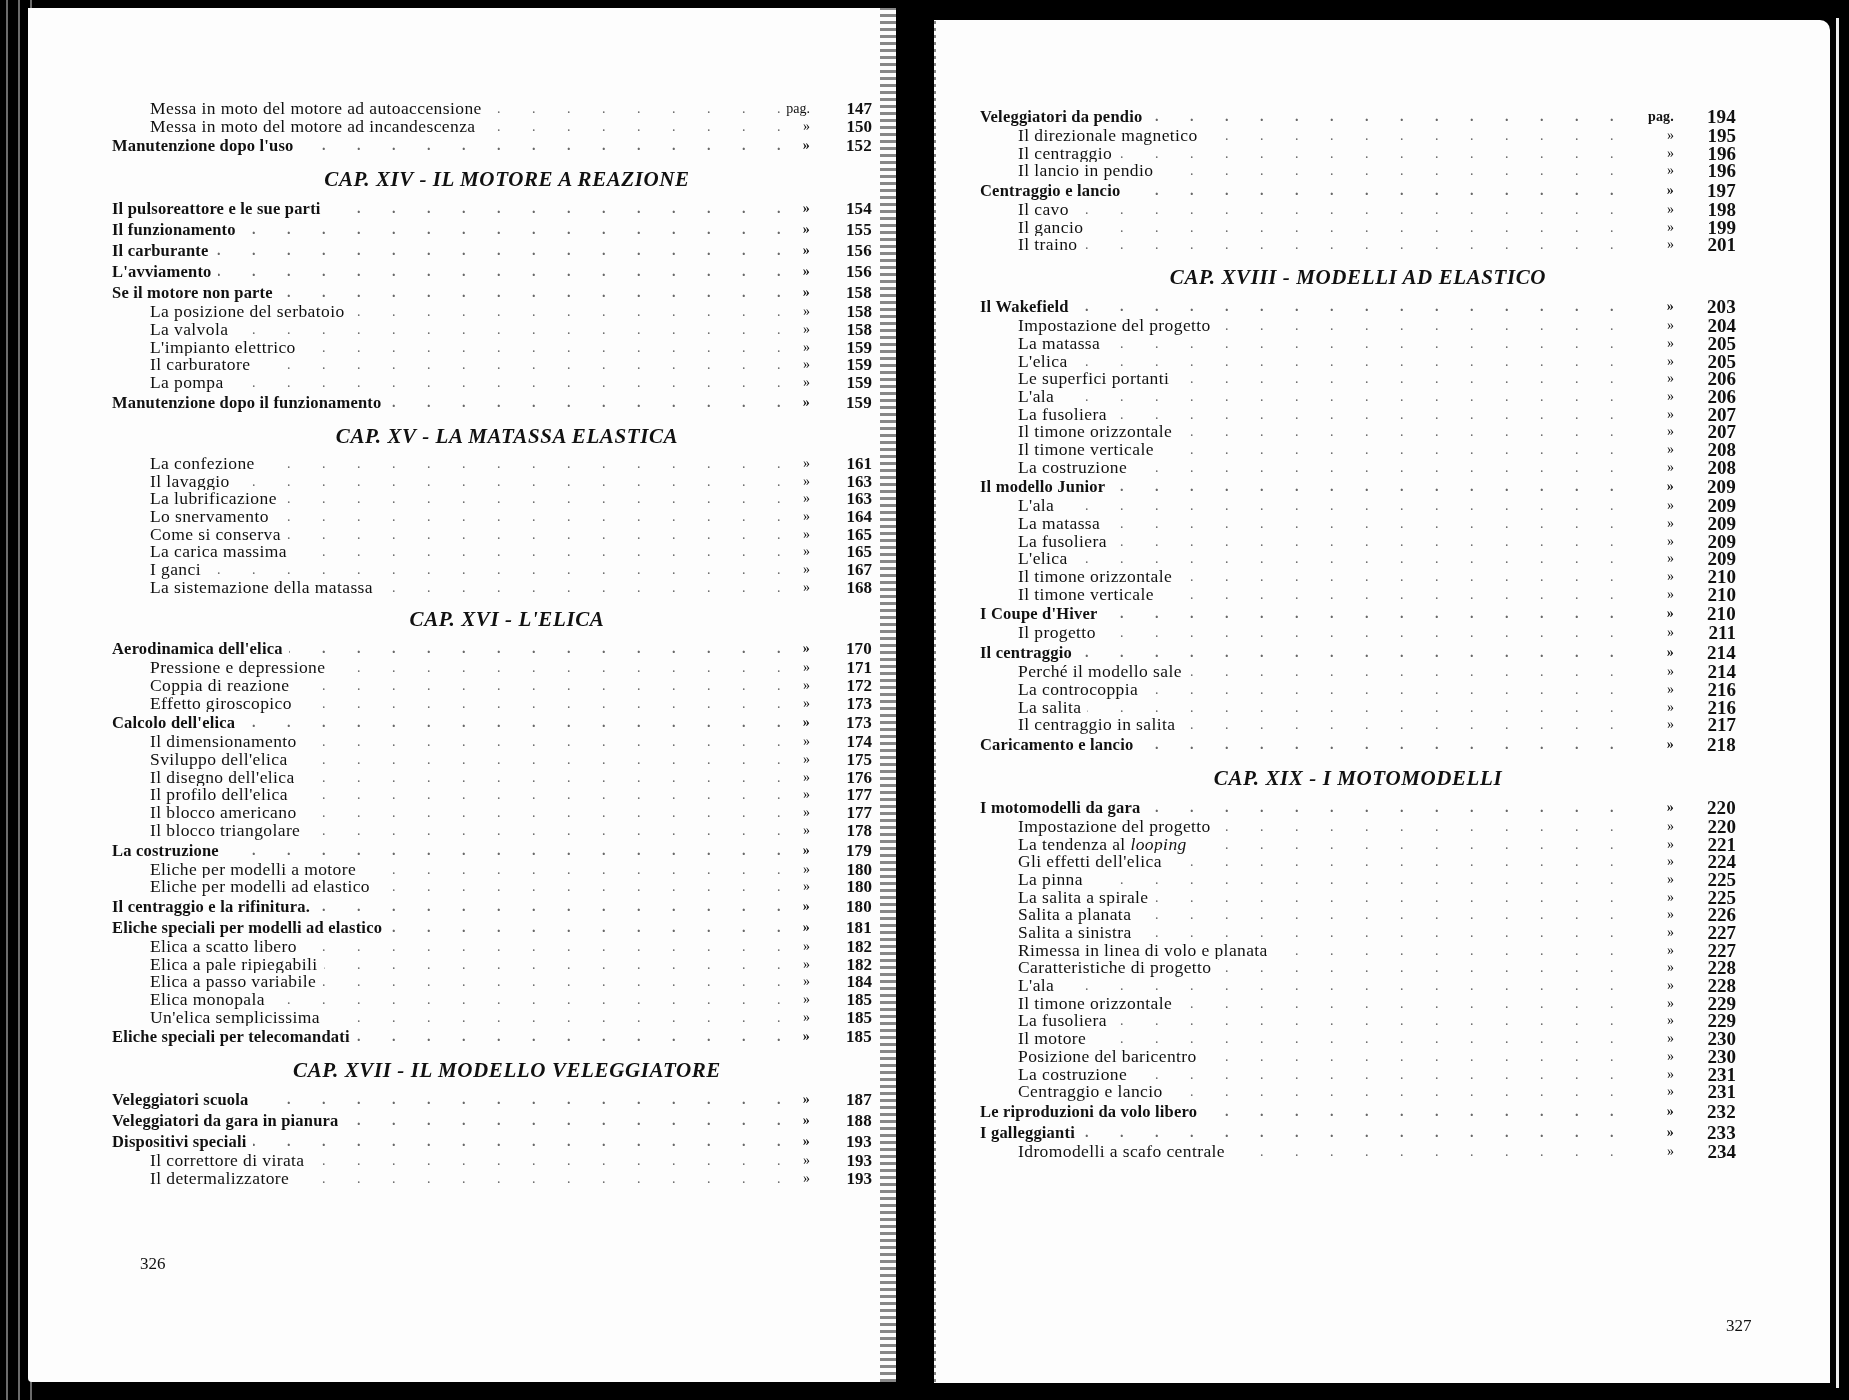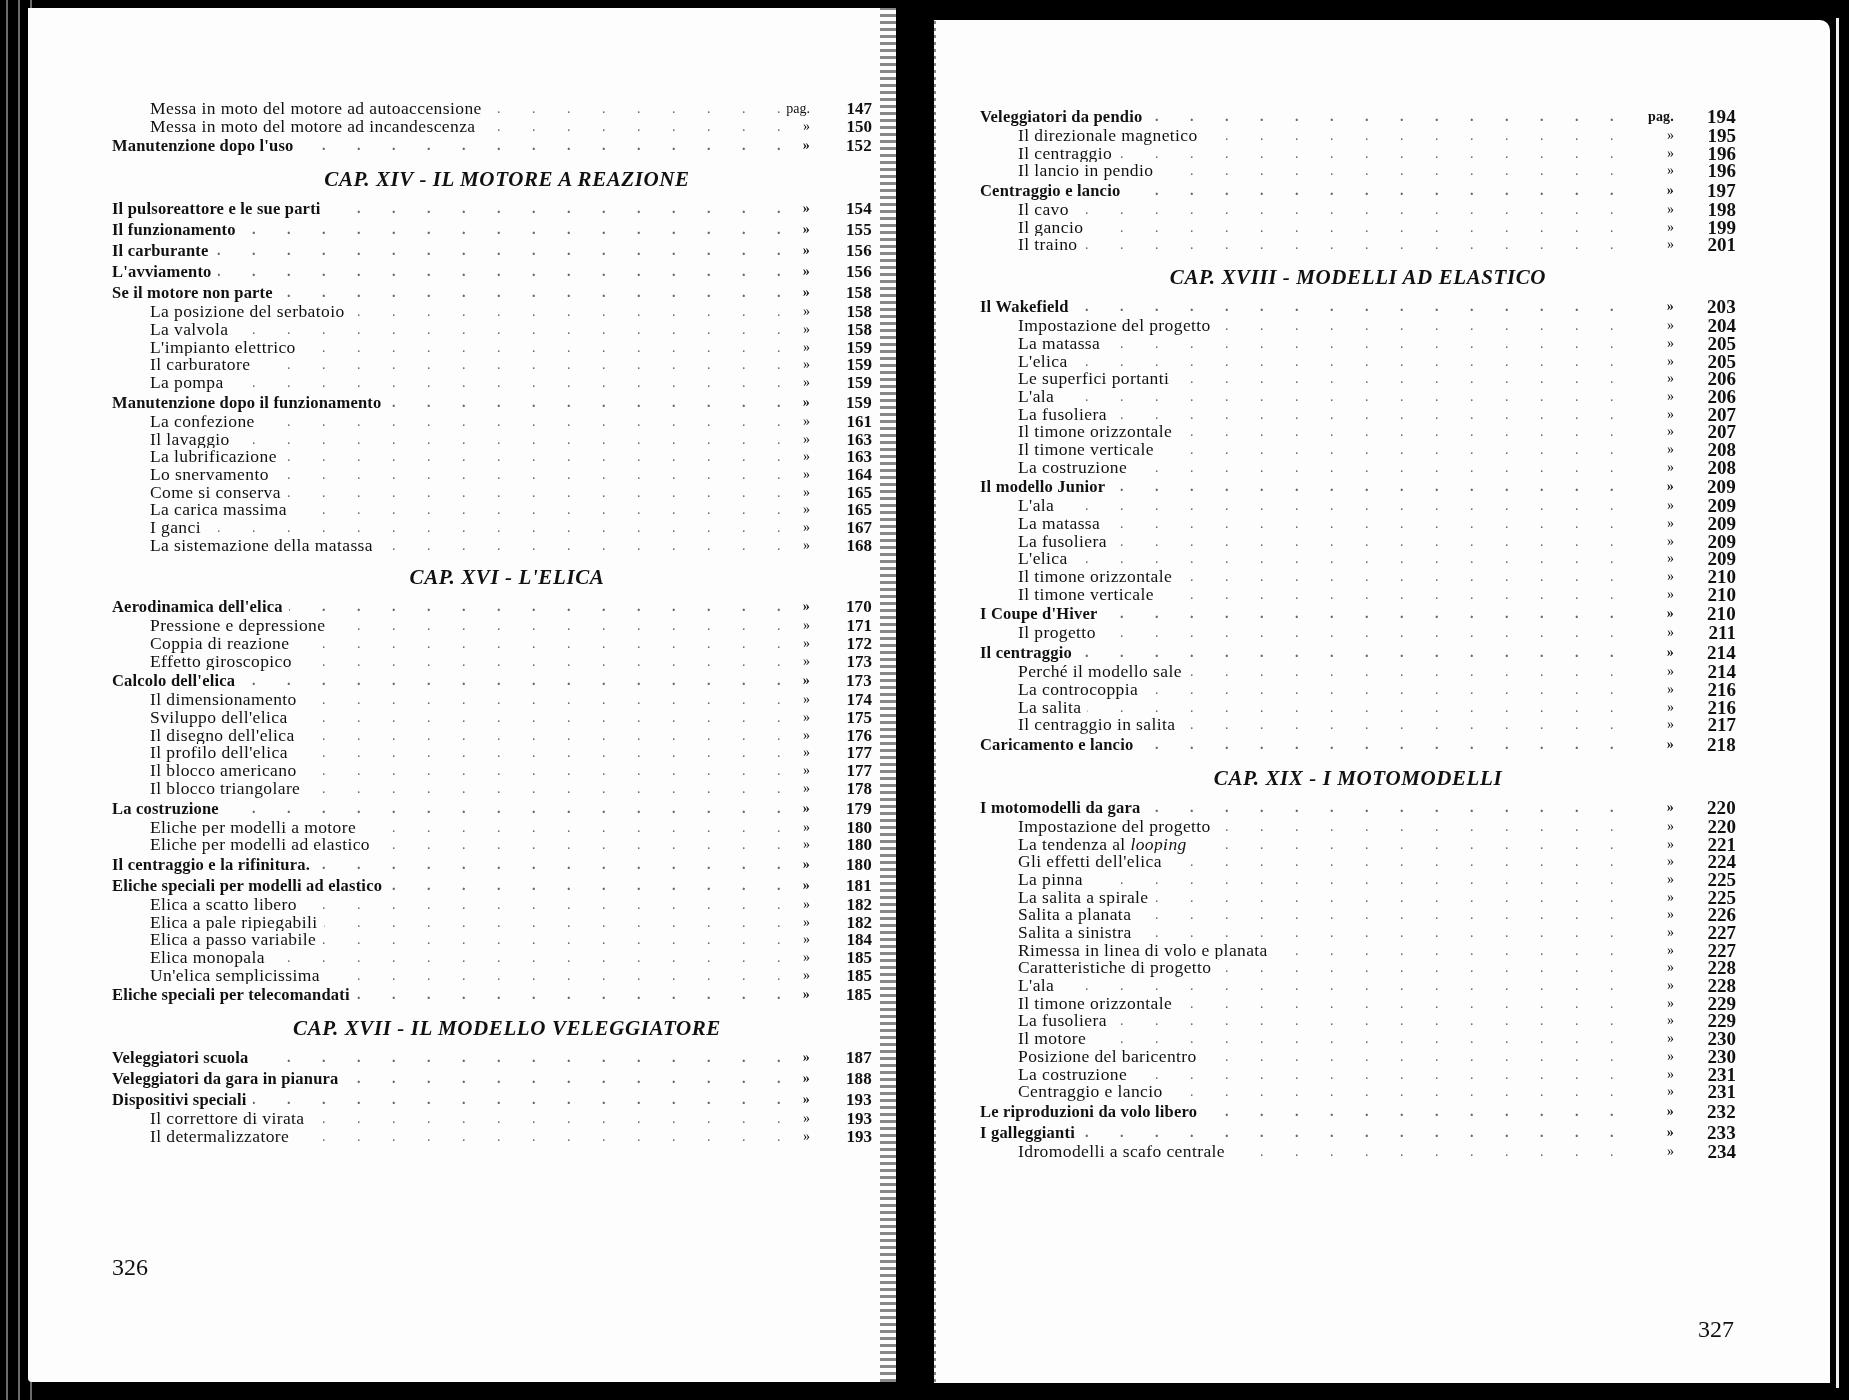--- a/index.html
+++ b/index.html
@@ -27,21 +27,21 @@
   .dots { position:absolute; left:0; right:92px; top:0; overflow:hidden; color:#666;
           letter-spacing:14px; font-size:14px; z-index:1; }
   .ditto { position:absolute; right:62px; top:0; font-size:14px; z-index:2; background:#fdfdfd; padding-left:4px; }
   .pnum { position:absolute; right:0; top:0; width:40px; text-align:right; font-weight:bold; font-size:17px; z-index:2; }
   #toc-right .pnum { font-weight:bold; font-size:19px; }
   .italic { font-style:italic; }
 
   .chapter { text-align:center; font-weight:bold; font-size:21px; letter-spacing:.6px;
              height:42px; line-height:46px;font-style:italic; }
   #toc-left .chapter { padding-left:30px; }
-  .folio { position:absolute; font-size:24px; }
+  .folio { position:absolute; font-size:17px;margin-left:28px; }
   #folio-left { left:112px; top:1254px; }
   #folio-right { left:1698px; top:1316px; }
 </style>
 </head>
 <body>
 
 <div class="left-edge"></div>
 
 <div class="page" id="page-left"></div>
 <div class="page" id="page-right"></div>
@@ -129,20 +129,21 @@
       <span class="label"><span>La pompa</span></span>
       <span class="ditto">»</span>
       <span class="pnum">159</span>
     </div>
     <div class="row main">
       <span class="dots">. . . . . . . . . . . . . . . . . . . . . . . . . . . . . . . . . . . . .</span>
       <span class="label"><span>Manutenzione dopo il funzionamento</span></span>
       <span class="ditto">»</span>
       <span class="pnum">159</span>
     </div>
+    <div class="chapter">CAP. XV - LA MATASSA ELASTICA</div>
     <div class="row sub">
       <span class="dots">. . . . . . . . . . . . . . . . . . . . . . . . . . . . . . . . . . . . .</span>
       <span class="label"><span>La confezione</span></span>
       <span class="ditto">»</span>
       <span class="pnum">161</span>
     </div>
     <div class="row sub">
       <span class="dots">. . . . . . . . . . . . . . . . . . . . . . . . . . . . . . . . . . . . .</span>
       <span class="label"><span>Il lavaggio</span></span>
       <span class="ditto">»</span>

